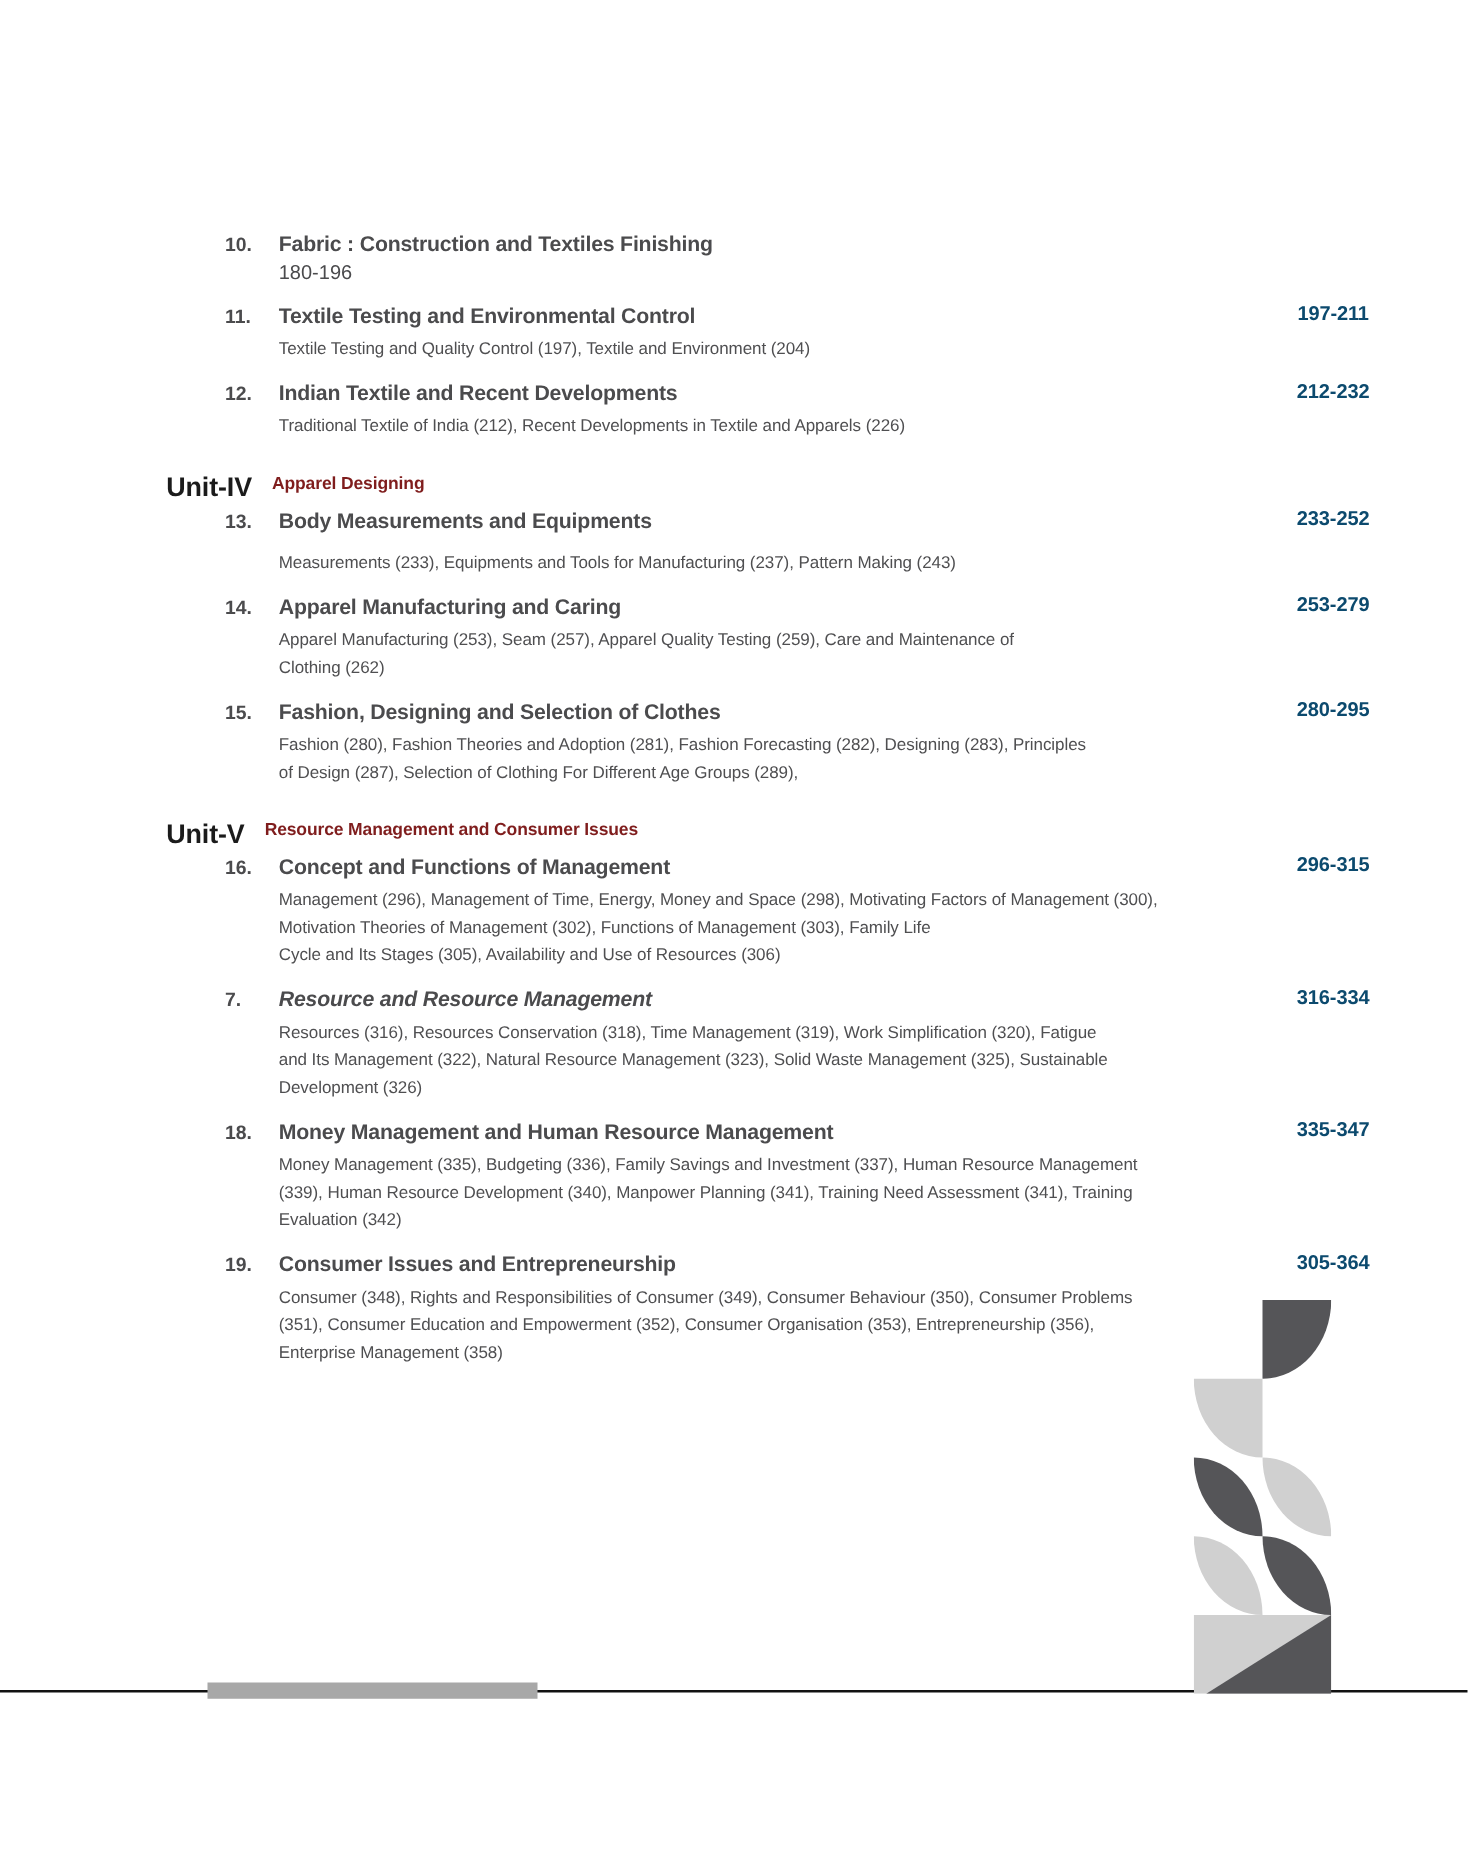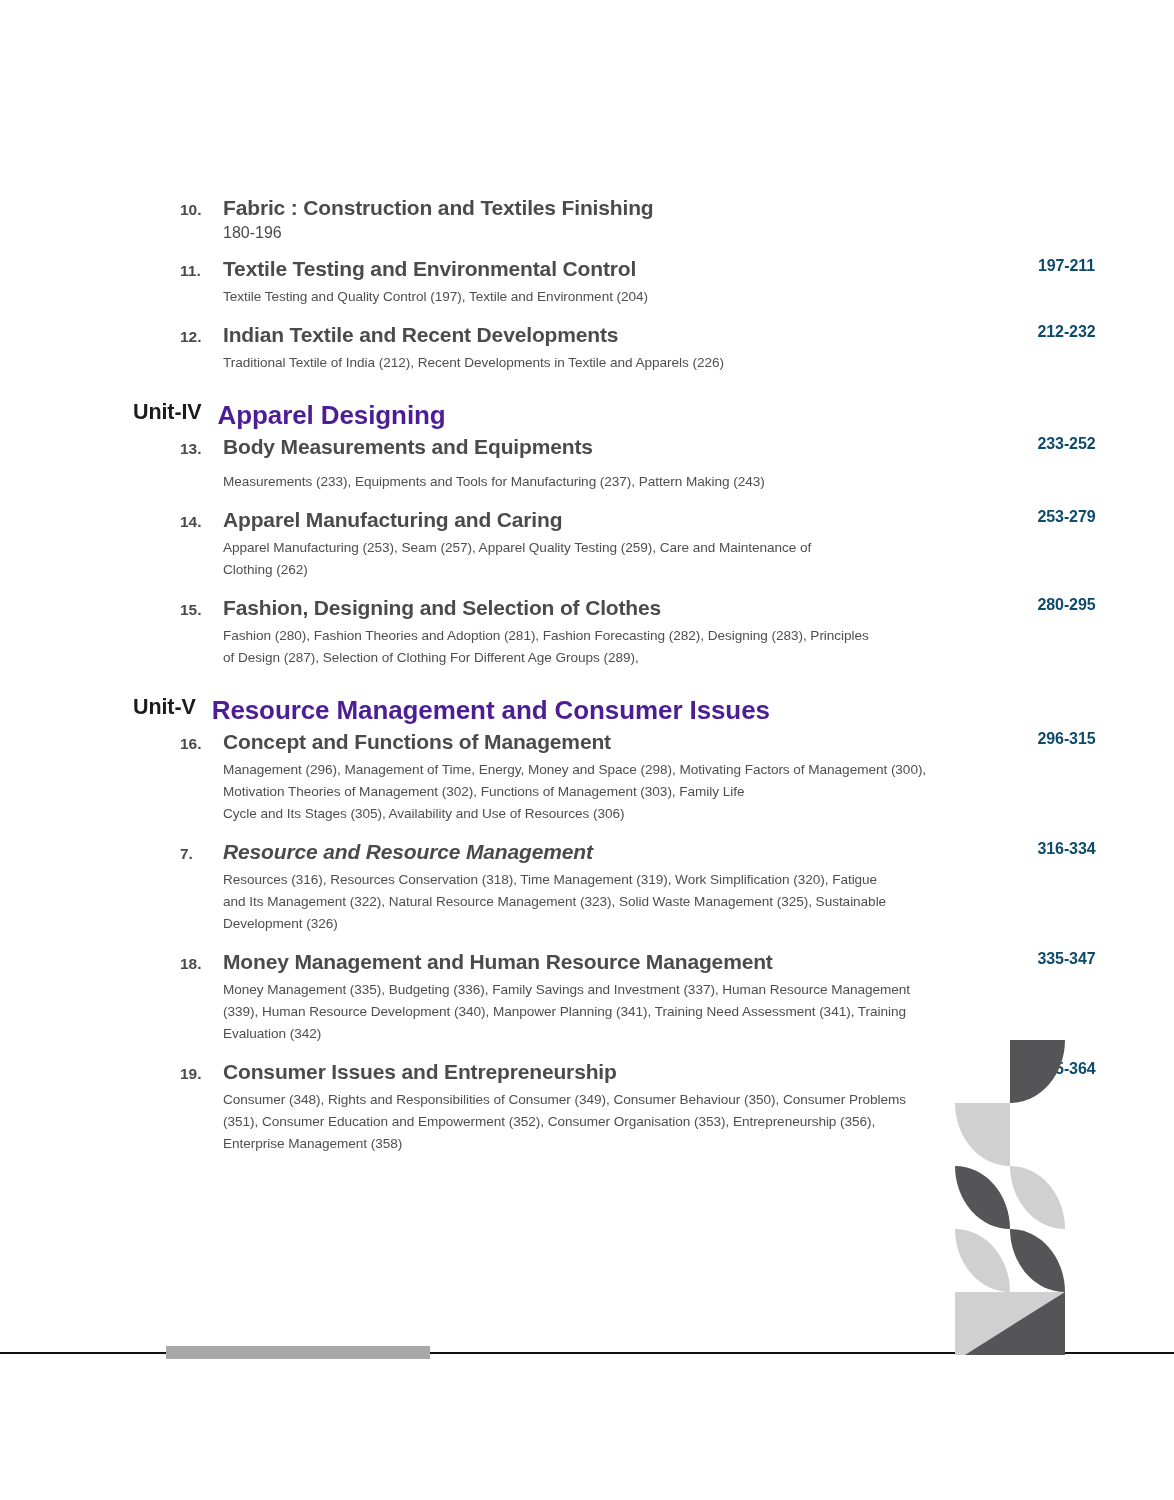--- a/index.html
+++ b/index.html
@@ -17,41 +17,41 @@
 
   .page {
     position: absolute;
     inset: 0;
   }
 
   
   .toc {
     position: absolute;
     left: 0;
-    top: 196px;
+    top: 186px;
     width: 1174px;
   }
 
   .unit-heading {
     display: flex;
     align-items: flex-start;
     margin: 26px 0 4px 0;
     padding-left: 133px;
   }
   .unit-label {
     font-size: 21.5px;
     font-weight: bold;
     color: #1b1b1b;
     letter-spacing: -0.1px;
     white-space: nowrap;
   }
   .unit-title {
-    font-size: 26px;
-    font-weight: bold;
-    color: #4c1d95;
+    font-size: 14px;
+    font-weight: bold;
+    color: #7f1d1d;
     letter-spacing: -0.1px;
     margin-left: 16px;
   }
 
   .entry {
     position: relative;
     padding-left: 180px;
     padding-right: 239px;
     margin-bottom: 15px;
   }
@@ -61,21 +61,21 @@
     position: relative;
   }
   .entry-num {
     width: 43px;
     flex: 0 0 43px;
     font-size: 15.5px;
     font-weight: bold;
     color: #4b4b4d;
   }
   .entry-title {
-    font-size: 21px;
+    font-size: 17px;
     font-weight: bold;
     color: #4b4b4d;
     letter-spacing: -0.15px;
     flex: 1 1 auto;
   }
   .entry-pages {
     position: absolute;
     right: -239px;
     width: 215px;
     text-align: center;

